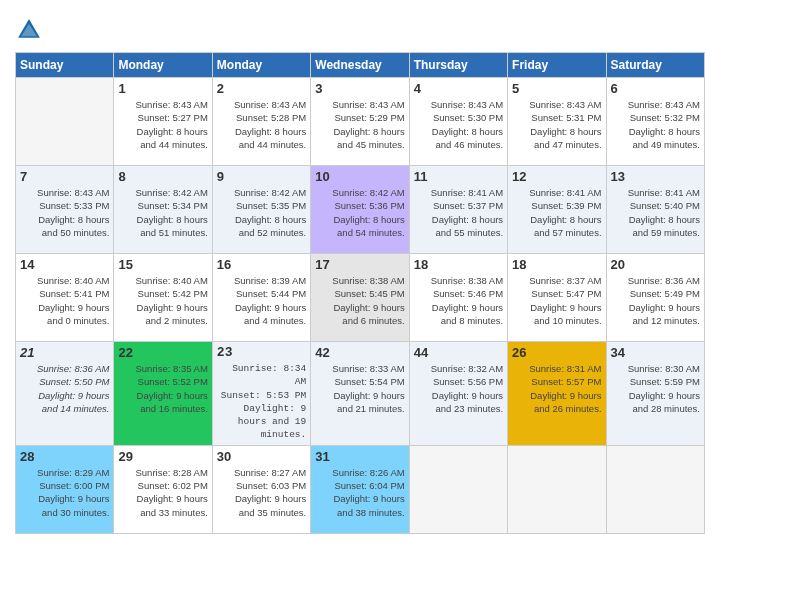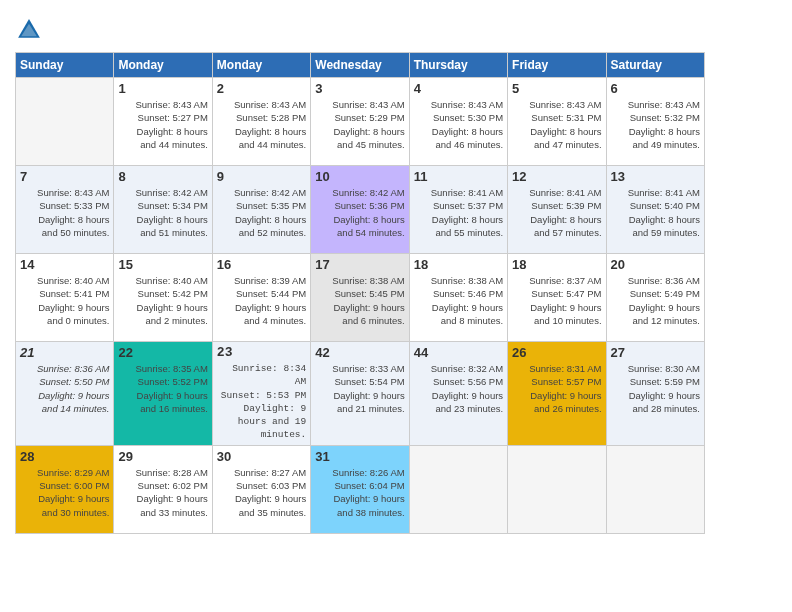--- a/index.html
+++ b/index.html
@@ -207,47 +207,47 @@
           <td style="background-color: rgb(255, 255, 255);">
             <span class="day-num">20</span>
             <div class="day-detail">Sunrise: 8:36 AM<br>Sunset: 5:49 PM<br>Daylight: 9 hours and 12 minutes.</div>
           </td>
         </tr>
         <tr>
           <td style="background-color: rgb(237, 242, 249); font-style: italic;">
             <span class="day-num">21</span>
             <div class="day-detail">Sunrise: 8:36 AM<br>Sunset: 5:50 PM<br>Daylight: 9 hours and 14 minutes.</div>
           </td>
-          <td style="background-color: #14b8a6;">
+          <td style="background-color: #22c55e;">
             <span class="day-num">22</span>
             <div class="day-detail">Sunrise: 8:35 AM<br>Sunset: 5:52 PM<br>Daylight: 9 hours and 16 minutes.</div>
           </td>
           <td style="background-color: rgb(237, 242, 249); font-family: Liberation Mono, monospace;">
             <span class="day-num">23</span>
             <div class="day-detail">Sunrise: 8:34 AM<br>Sunset: 5:53 PM<br>Daylight: 9 hours and 19 minutes.</div>
           </td>
           <td style="background-color: rgb(237, 242, 249);">
             <span class="day-num">42</span>
             <div class="day-detail">Sunrise: 8:33 AM<br>Sunset: 5:54 PM<br>Daylight: 9 hours and 21 minutes.</div>
           </td>
           <td style="background-color: rgb(237, 242, 249);">
             <span class="day-num">44</span>
             <div class="day-detail">Sunrise: 8:32 AM<br>Sunset: 5:56 PM<br>Daylight: 9 hours and 23 minutes.</div>
           </td>
           <td style="background-color: #eab308;">
             <span class="day-num">26</span>
             <div class="day-detail">Sunrise: 8:31 AM<br>Sunset: 5:57 PM<br>Daylight: 9 hours and 26 minutes.</div>
           </td>
           <td style="background-color: rgb(237, 242, 249);">
-            <span class="day-num">27</span>
+            <span class="day-num">34</span>
             <div class="day-detail">Sunrise: 8:30 AM<br>Sunset: 5:59 PM<br>Daylight: 9 hours and 28 minutes.</div>
           </td>
         </tr>
         <tr>
-          <td style="background-color: #eab308;">
+          <td style="background-color: #7dd3fc;">
             <span class="day-num">28</span>
             <div class="day-detail">Sunrise: 8:29 AM<br>Sunset: 6:00 PM<br>Daylight: 9 hours and 30 minutes.</div>
           </td>
           <td style="background-color: rgb(255, 255, 255);">
             <span class="day-num">29</span>
             <div class="day-detail">Sunrise: 8:28 AM<br>Sunset: 6:02 PM<br>Daylight: 9 hours and 33 minutes.</div>
           </td>
           <td style="background-color: rgb(255, 255, 255);">
             <span class="day-num">30</span>
             <div class="day-detail">Sunrise: 8:27 AM<br>Sunset: 6:03 PM<br>Daylight: 9 hours and 35 minutes.</div>

